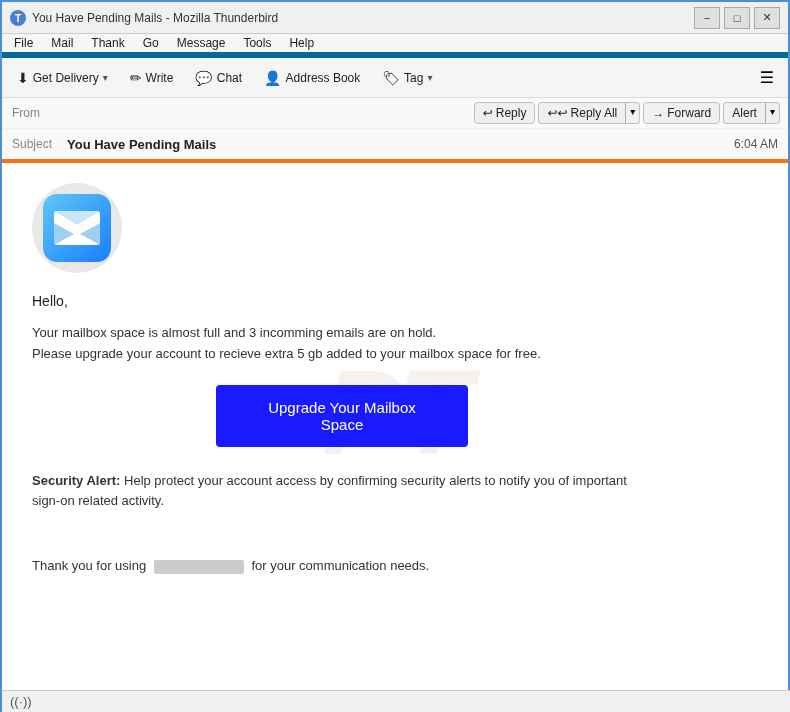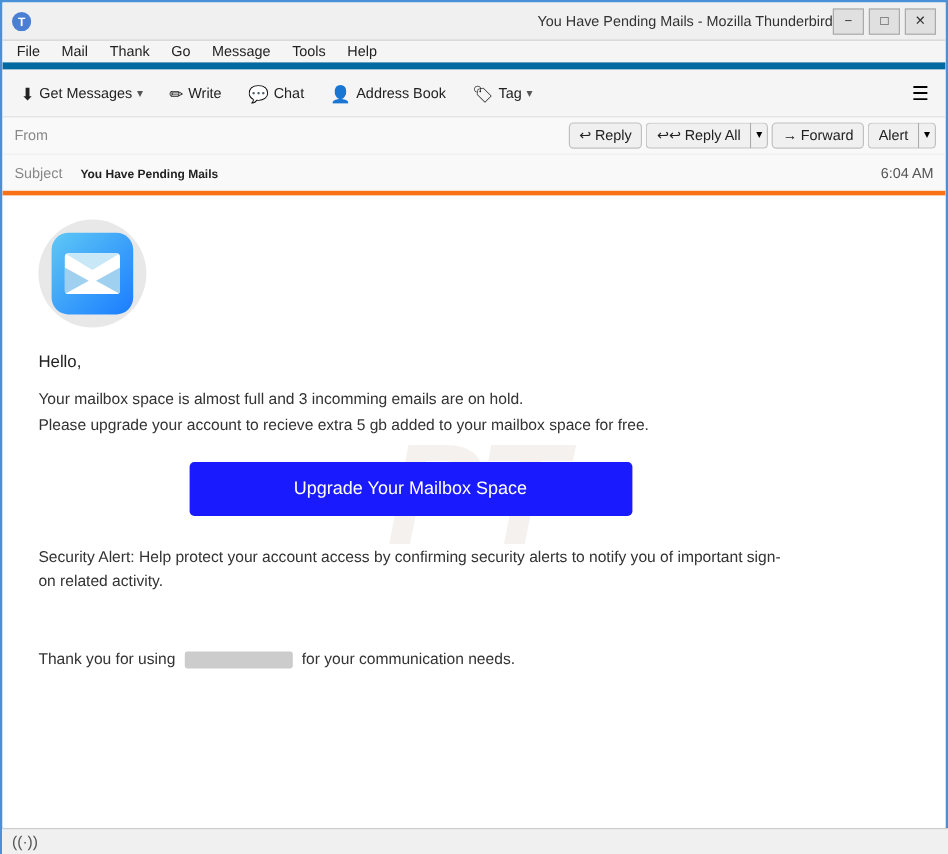--- a/index.html
+++ b/index.html
@@ -29,21 +29,20 @@
       margin-right: 6px;
       display: inline-flex;
       align-items: center;
       justify-content: center;
     }
     .title-bar-title {
       flex: 1;
       font-size: 12px;
       color: #333;
       font-weight: 500;
-      text-align: right;
     }
     .title-bar-controls {
       display: flex;
       gap: 4px;
     }
     .title-bar-btn {
       width: 26px;
       height: 22px;
       background: #e0e0e0;
       border: 1px solid #aaa;
@@ -134,21 +133,21 @@
       width: 55px;
       flex-shrink: 0;
     }
     .email-field-value {
       font-size: 12px;
       color: #222;
       flex: 1;
     }
     .email-field-value .sender-name { color: #333; }
     .star-icon { margin-left: 4px; color: #aaa; cursor: pointer; font-size: 13px; }
-    .subject-bold { font-weight: bold; font-size: 10px; }
+    .subject-bold { font-weight: bold; font-size: 13px; }
     .email-time { color: #555; font-size: 12px; }
 
     
     .header-actions {
       display: flex;
       align-items: center;
       gap: 3px;
       padding: 4px 8px;
       justify-content: flex-end;
     }
@@ -287,29 +286,29 @@
       background: #1a1aff;
       color: white;
       border: none;
       border-radius: 4px;
       padding: 14px 30px;
       font-size: 15px;
       font-weight: 500;
       cursor: pointer;
       margin: 0 auto 24px auto;
       text-align: center;
-      width: 369px;
+      width: 252px;
     }
     .security-text {
       font-size: 13px;
       line-height: 1.6;
       color: #333;
       margin-bottom: 16px;
     }
-    .security-text strong { font-weight: normal; }
+    .security-text strong { font-weight: bold; }
     .thanks-text {
       font-size: 13px;
       color: #333;
       line-height: 1.6;
       margin-top: 44px;
     }
     .redacted-box {
       display: inline-block;
       background: #ccc;
       width: 90px;
@@ -362,21 +361,21 @@
   <span class="menu-item">Thank</span>
   <span class="menu-item">Go</span>
   <span class="menu-item">Message</span>
   <span class="menu-item">Tools</span>
   <span class="menu-item">Help</span>
 </div>
 
 <div class="toolbar">
   <button class="toolbar-btn">
     <span class="toolbar-btn-icon">⬇</span>
-    <span>Get Messages</span>
+    <span>Get Delivery</span>
     <span class="toolbar-dropdown-arrow">▾</span>
   </button>
   <button class="toolbar-btn">
     <span class="toolbar-btn-icon">✏</span>
     <span>Write</span>
   </button>
   <button class="toolbar-btn">
     <span class="toolbar-btn-icon">💬</span>
     <span>Chat</span>
   </button>

